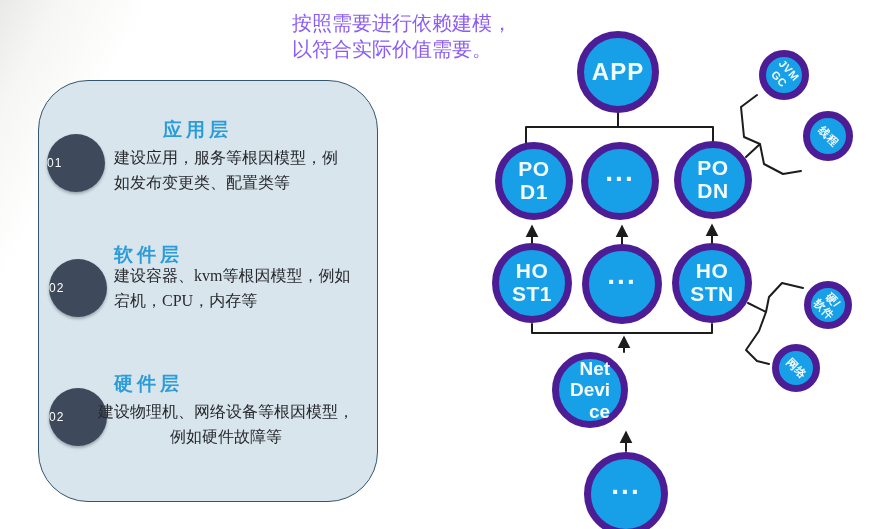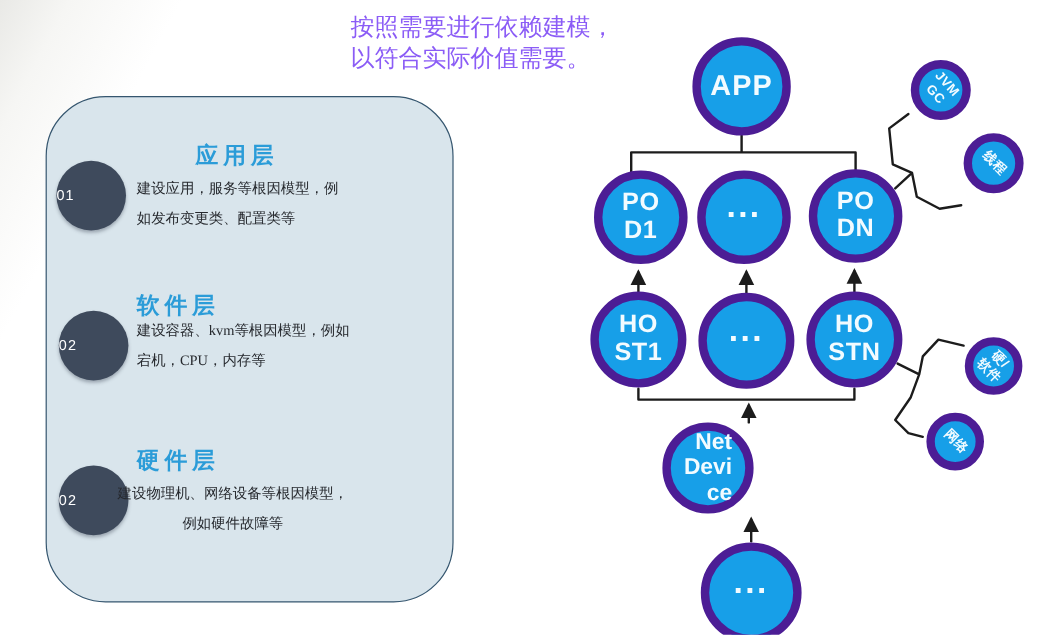--- a/index.html
+++ b/index.html
@@ -27,21 +27,21 @@
   }
   .num-circle{
     position:absolute;width:58px;height:58px;border-radius:50%;
     background:#3e4a5c;color:#ffffff;display:flex;align-items:center;justify-content:flex-start;
     font-size:12px;letter-spacing:1px;box-shadow:0 2px 3px rgba(40,50,65,.35);
   }
   .sec-head{
     position:absolute;font-size:19px;font-weight:bold;color:#2b9cd8;letter-spacing:4px;
   }
   .sec-body{
-    position:absolute;font-family:"Liberation Serif",serif;font-size:12px;
+    position:absolute;font-family:"Liberation Serif",serif;font-size:16px;
     line-height:25px;color:#26292e;white-space:pre-line;
   }
   
   svg.wires{position:absolute;left:0;top:0;z-index:1;}
   .node{
     position:absolute;border-radius:50%;
     background:#179fe8;border:7px solid #4c1d95;
     display:flex;align-items:center;justify-content:center;text-align:center;
     color:#f2fbff;z-index:2;box-sizing:border-box;
   }

